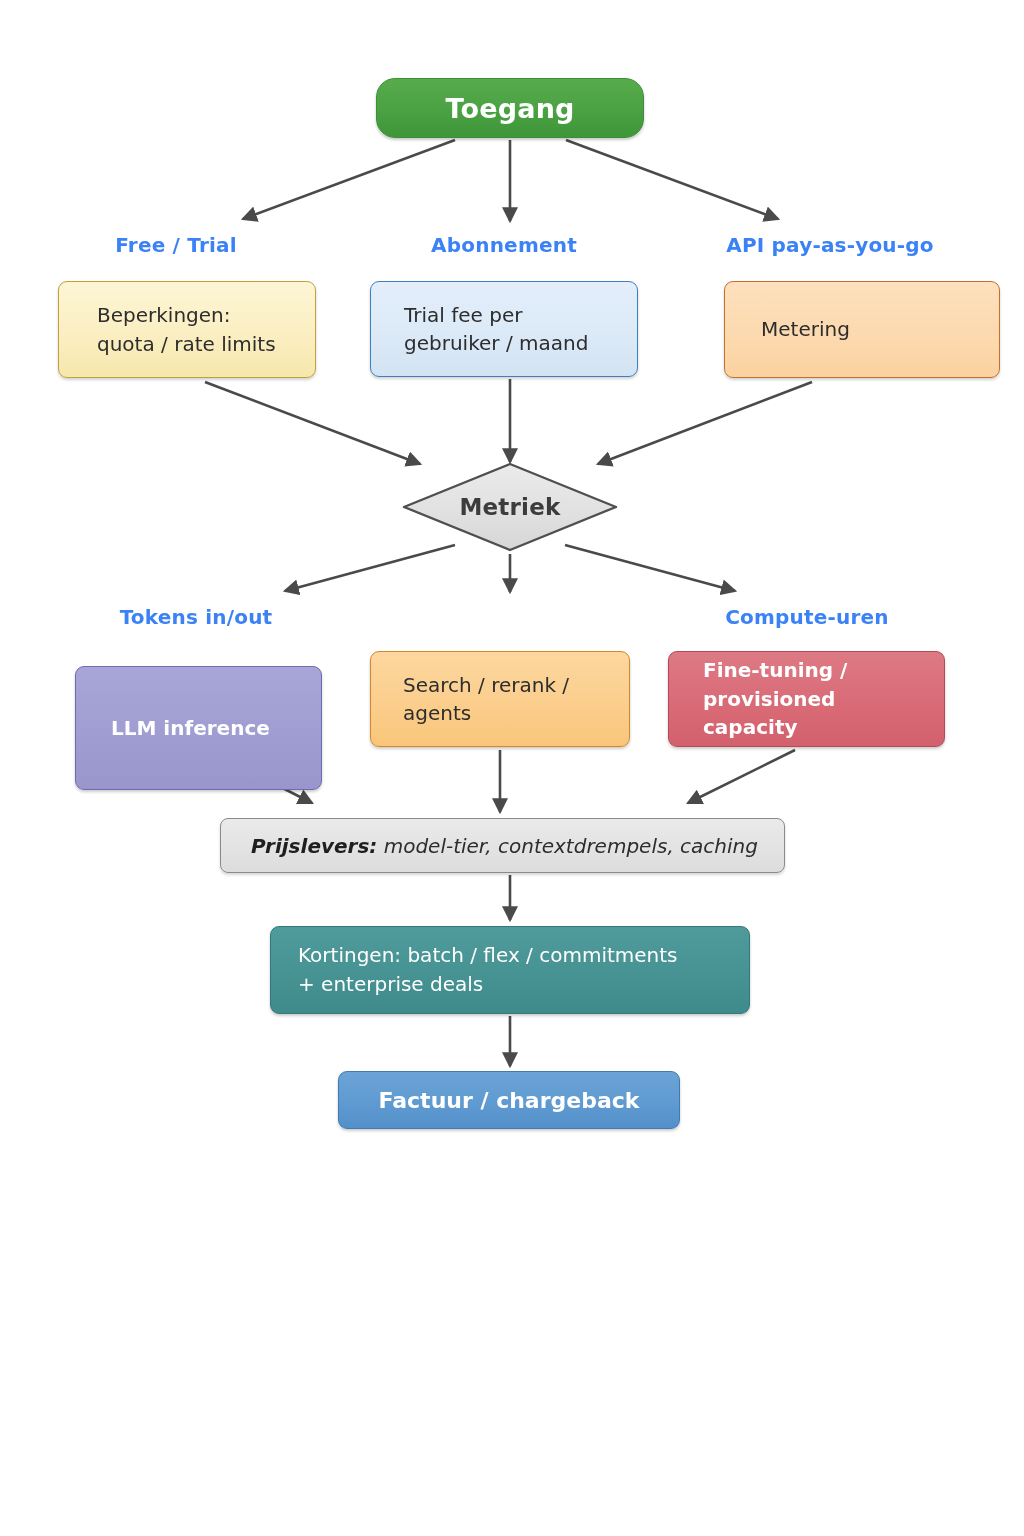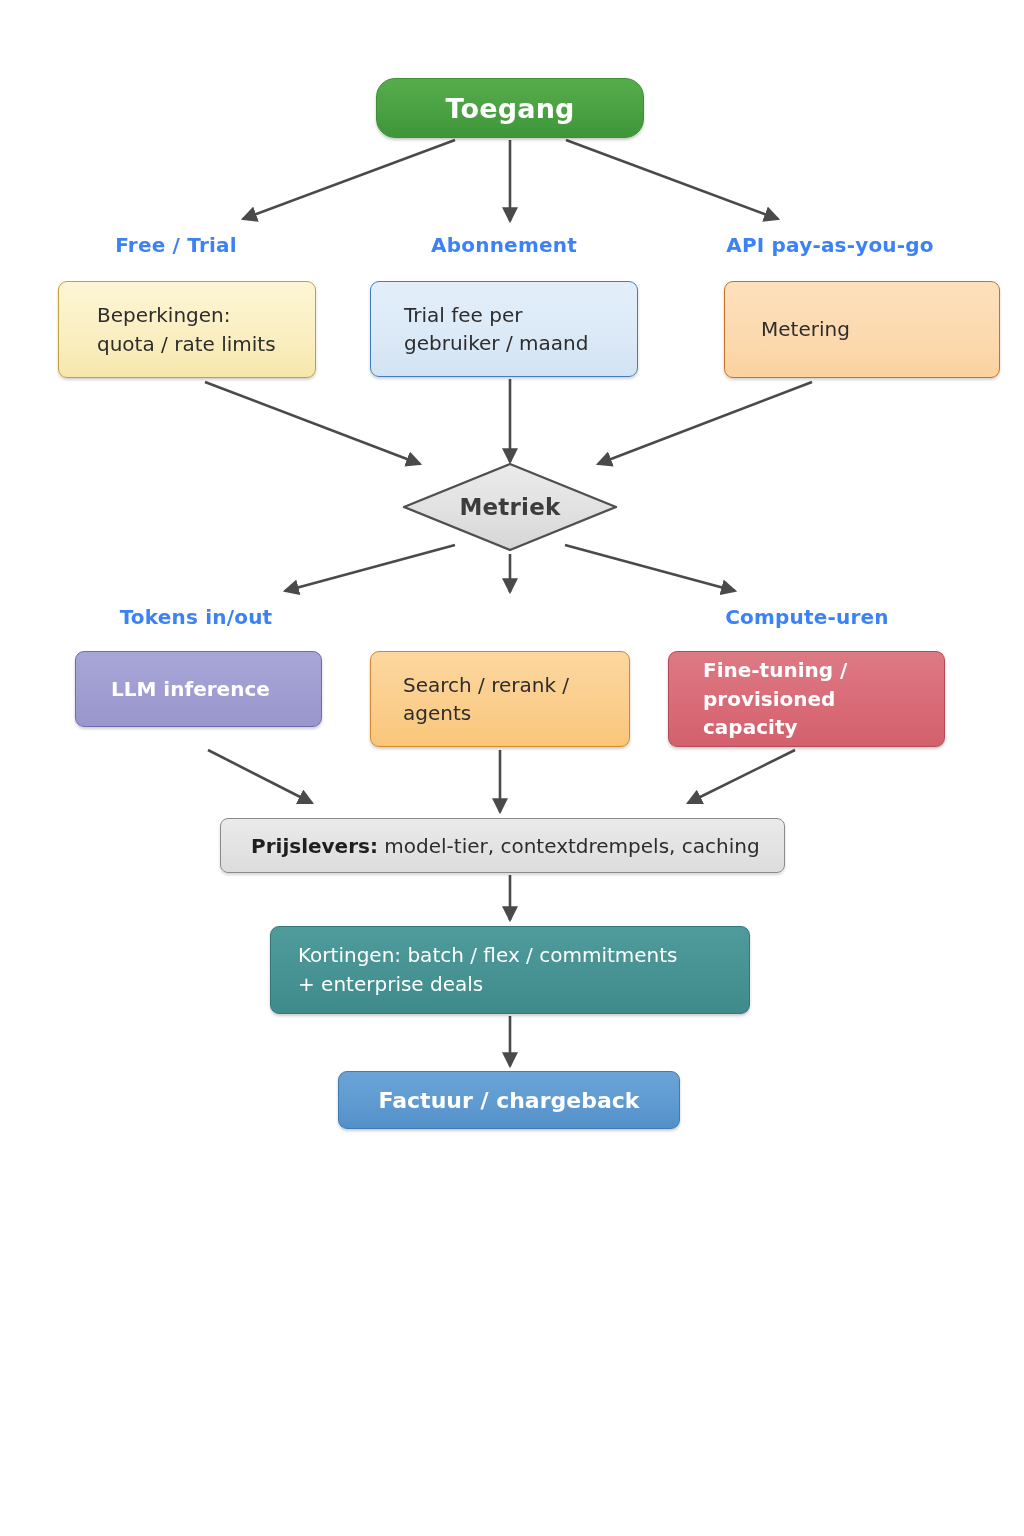--- a/index.html
+++ b/index.html
@@ -265,35 +265,35 @@
         </linearGradient>
       </defs>
       <path d="M 110 3 L 216 46 L 110 89 L 4 46 Z" fill="url(#dgrad)" stroke="#4f4f4f" stroke-width="2.4" stroke-linejoin="round"></path>
     </svg>
     <div class="dlabel">Metriek</div>
   </div>
 
   <div class="caption" style="left:60px; top:605px; width:272px;">Tokens in/out</div>
   <div class="caption" style="left:668px; top:605px; width:278px;">Compute-uren</div>
 
-  <div class="node n-purple" style="left:75px; top:651px; width:247px; height:76px;">
+  <div class="node n-purple" style="left:75px; top:666px; width:247px; height:124px;">
     <span class="txt">LLM inference</span>
   </div>
 
   <div class="node n-orange" style="left:370px; top:651px; width:260px; height:96px;">
     <span class="txt">Search / rerank /
 agents</span>
   </div>
 
   <div class="node n-red" style="left:668px; top:651px; width:277px; height:96px;">
     <span class="txt">Fine-tuning /
 provisioned capacity</span>
   </div>
 
-  <div class="node n-grey" style="left:220px; top:818px; width:565px; height:55px;">
+  <div class="node n-grey" style="left:220px; top:818px; width:565px; height:55px;font-style:italic;">
     <span class="txt"><b>Prijslevers:</b><span> model-tier, contextdrempels, caching</span></span>
   </div>
 
   <div class="node n-teal" style="left:270px; top:926px; width:480px; height:88px;">
     <span class="txt">Kortingen: batch / flex / commitments
 + enterprise deals</span>
   </div>
 
   <div class="node n-blue" style="left:338px; top:1071px; width:342px; height:58px;">
     <span class="txt">Factuur / chargeback</span>

